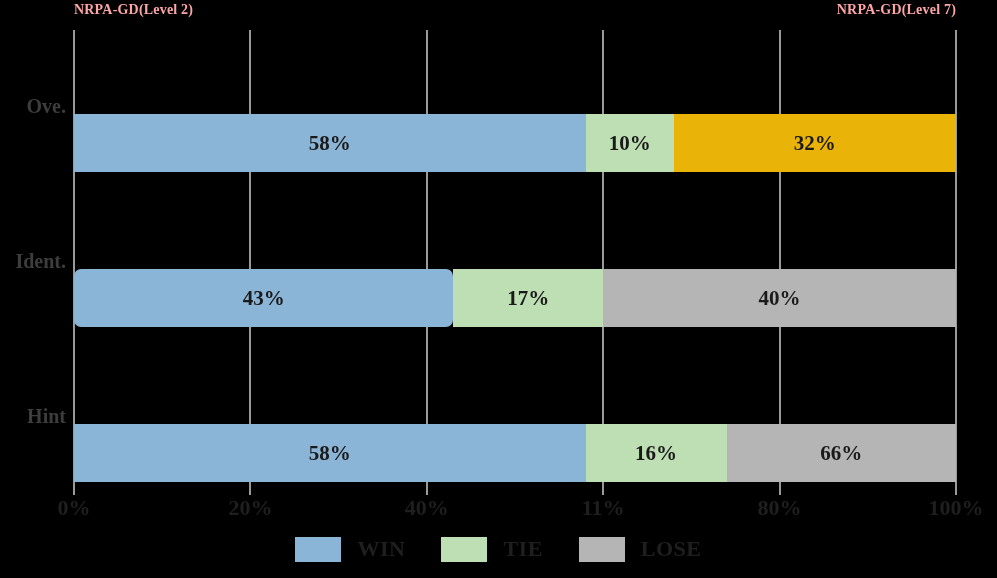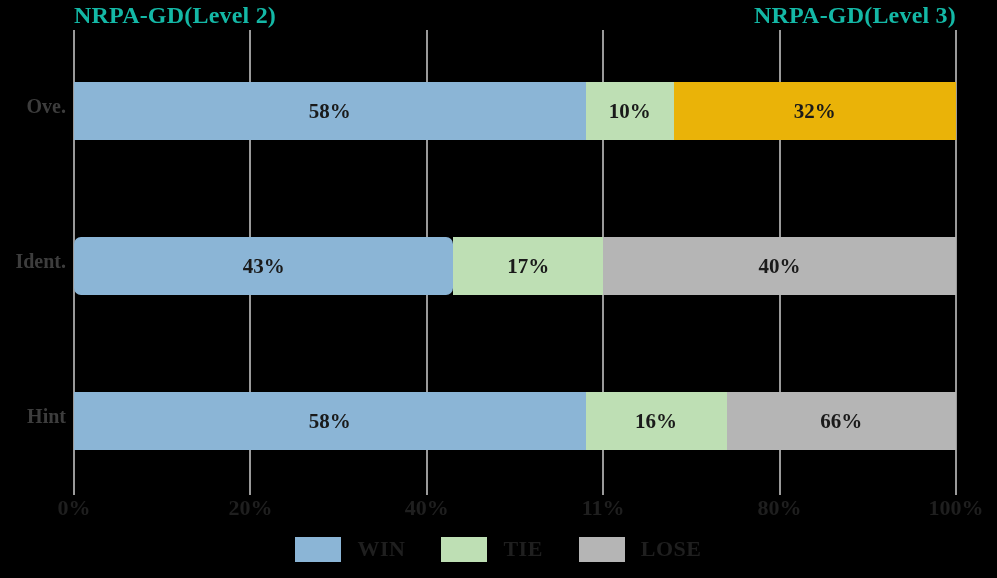--- a/index.html
+++ b/index.html
@@ -13,23 +13,23 @@
     height: 578px;
     background: #000000;
     font-family: "Liberation Serif", "DejaVu Serif", serif;
     overflow: hidden;
   }
 
   
   .top-label {
     position: absolute;
     top: 2px;
-    font-size: 24px;
-    font-weight: bold;
-    color: #14b8a6;
+    font-size: 14px;
+    font-weight: bold;
+    color: #fca5a5;
     letter-spacing: 0.2px;
     white-space: nowrap;
   }
   #top-label-left  { left: 74px; }
   #top-label-right { right: 41px; }
 
   
   #plot-area {
     position: absolute;
     left: 74px;
@@ -64,20 +64,21 @@
     height: 100%;
     display: flex;
     align-items: center;
     justify-content: center;
     font-size: 21px;
     font-weight: bold;
     color: #1a1a1a;
     box-sizing: border-box;
     overflow: hidden;
     white-space: nowrap;
+    margin-top: 32px;
   }
 
   
   .row-label {
     position: absolute;
     right: 0;
     width: 68px;
     text-align: right;
     font-size: 20px;
     font-weight: bold;
@@ -136,21 +137,21 @@
     white-space: nowrap;
   }
 </style>
 </head>
 <body>
 
 <div id="chart-root">
 
   <div class="top-label" id="top-label-left">NRPA-GD(Level 2)</div>
 
-  <div class="top-label" id="top-label-right">NRPA-GD(Level 3)</div>
+  <div class="top-label" id="top-label-right">NRPA-GD(Level 7)</div>
 
   <div id="plot-area">
     <div id="gridlines-container">
         <div class="gridline axis-edge" style="left: calc(0% - 1px);"></div>
         <div class="gridline" style="left: calc(20% - 1px);"></div>
         <div class="gridline" style="left: calc(40% - 1px);"></div>
         <div class="gridline" style="left: calc(60% - 1px);"></div>
         <div class="gridline" style="left: calc(80% - 1px);"></div>
         <div class="gridline axis-edge" style="left: calc(100% - 1px);"></div>
       </div>

